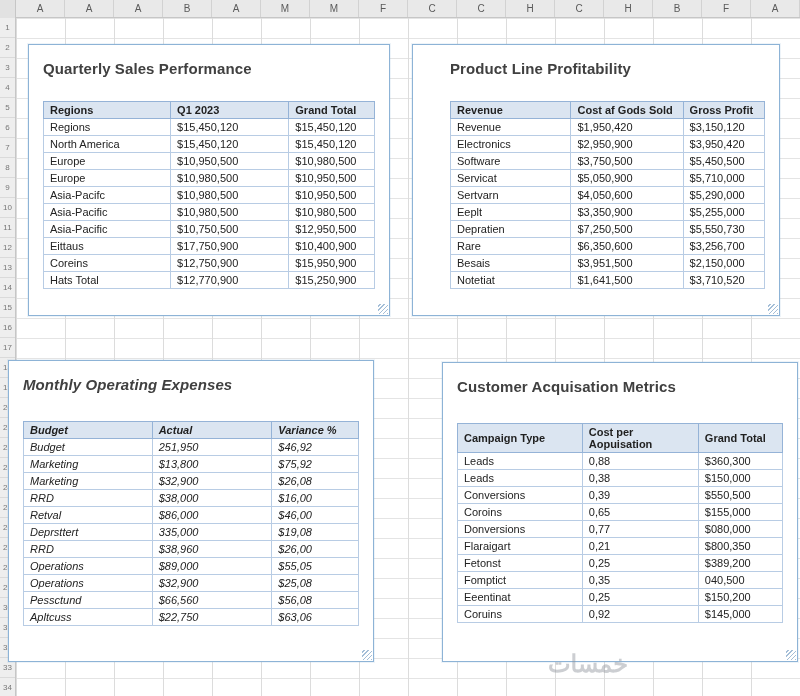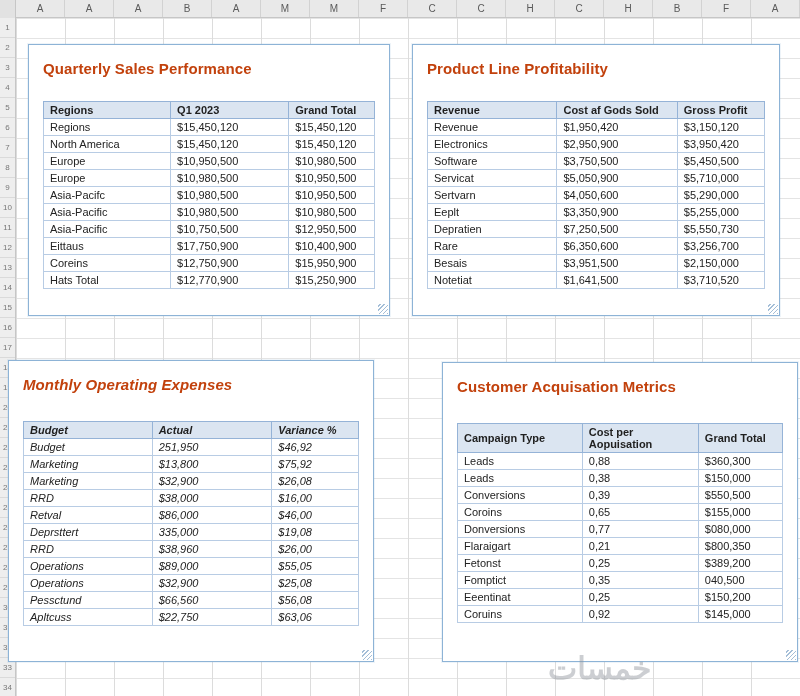--- a/index.html
+++ b/index.html
@@ -46,25 +46,25 @@
       linear-gradient(to right,var(--grid-line) 1px,transparent 1px),
       linear-gradient(to bottom,#e4e4e4 1px,transparent 1px);
     background-size:49px 20px;
   }
   
   .panel{
     position:absolute;background:#fff;border:1px solid var(--panel-border);
     box-shadow:0 0 0 1px rgba(141,179,214,.15);z-index:3;box-sizing:border-box;
   }
   .p1{left:28px;top:44px;width:362px;height:272px;}
-  .p2{left:412px;top:44px;width:368px;height:272px;}
+  .p2{left:412px;top:44px;width:368px;height:272px;padding-left:23px;}
   .p3{left:8px;top:360px;width:366px;height:302px;font-style:italic;}
   .p4{left:442px;top:362px;width:356px;height:300px;}
   .panel-title{
-    font-size:15px;font-weight:bold;color:#c2410c;
+    font-size:15px;font-weight:bold;color:#404040;
     padding:15px 14px 0 14px;letter-spacing:.1px;
   }
   .table-wrap{padding:0 14px;}
   .gap-sm{margin-top:24px;}
   .gap-lg{margin-top:28px;}
   table.data-table{
     border-collapse:collapse;width:100%;font-size:11px;color:#222;
     table-layout:fixed;
   }
   table.data-table th{
@@ -80,21 +80,21 @@
   table.data-table th:nth-child(3){width:25%;}
   table.data-table .num{text-align:left;}
   .resize-handle{
     position:absolute;right:1px;bottom:1px;width:10px;height:10px;
     background:repeating-linear-gradient(315deg,#9ab7d3 0 1px,transparent 1px 3px);
     opacity:.9;
   }
   
   .watermark{
     position:absolute;left:548px;top:650px;z-index:6;
-    font-size:31px;font-weight:bold;color:#8f959c;opacity:.45;
+    font-size:24px;font-weight:bold;color:#8f959c;opacity:.45;
     direction:rtl;
   }
 </style>
 </head>
 <body>
 
 <div>
 
   <div class="col-header-row">
     <div class="corner"></div>

